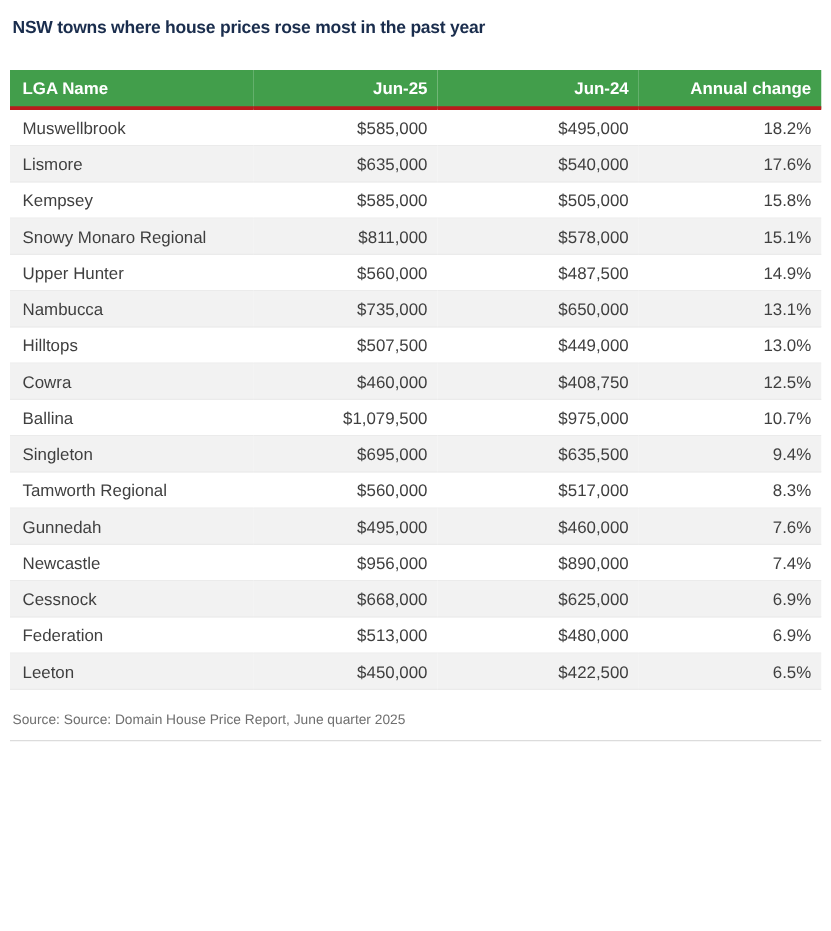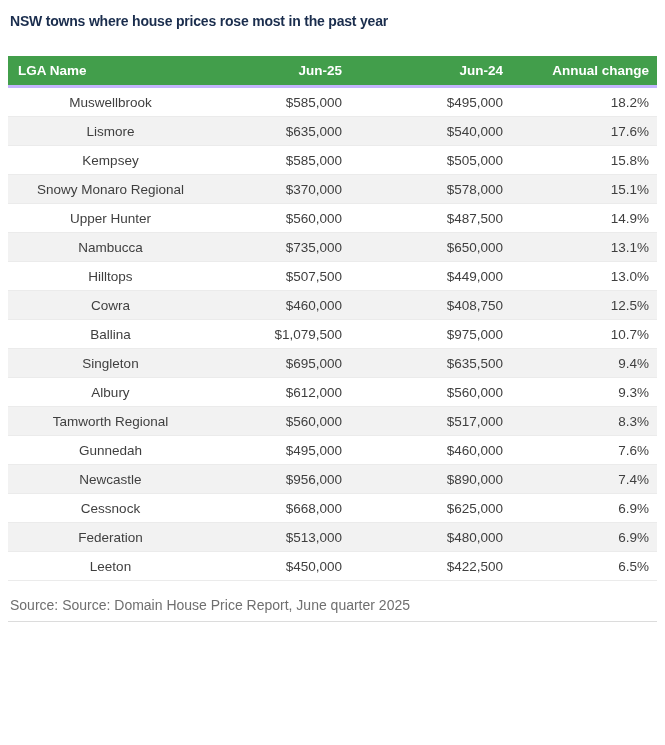--- a/index.html
+++ b/index.html
@@ -36,48 +36,48 @@
     width: 649px;
     border-collapse: collapse;
     table-layout: fixed;
   }
   table.price-table thead th {
     background: #429e4b;
     color: #ffffff;
     font-weight: bold;
     font-size: 13.5px;
     height: 29px;
-    border-bottom: 3px solid #c4b5fd;
+    border-bottom: 3px solid #b91c1c;
     text-align: right;
     padding: 0 8px 0 0;
     vertical-align: middle;
   }
   table.price-table thead th.col-lga {
     text-align: left;
     padding: 0 0 0 10px;
   }
   table.price-table tbody td {
     font-size: 13.5px;
     color: #3f3f3f;
     height: 28px;
     text-align: right;
     padding: 0 8px 0 0;
     vertical-align: middle;
     border-bottom: 1px solid #ebebeb;
   }
   table.price-table tbody td.col-lga {
-    text-align: center;
+    text-align: left;
     padding: 0 0 0 10px;
   }
   table.price-table tbody tr:nth-child(even) {
     background: #f2f2f2;
   }
   .source-line {
     margin: 17px 10px 0 10px;
-    font-size: 14px;
+    font-size: 11px;
     color: #6f6f6f;
     line-height: 14px;
   }
   .bottom-rule {
     margin: 9px 8px 0 8px;
     border: none;
     border-top: 1px solid #dcdcdc;
     height: 0;
   }
 </style>
@@ -116,21 +116,21 @@
           <td>17.6%</td>
         </tr>
         <tr>
           <td class="col-lga">Kempsey</td>
           <td>$585,000</td>
           <td>$505,000</td>
           <td>15.8%</td>
         </tr>
         <tr>
           <td class="col-lga">Snowy Monaro Regional</td>
-          <td>$370,000</td>
+          <td>$811,000</td>
           <td>$578,000</td>
           <td>15.1%</td>
         </tr>
         <tr>
           <td class="col-lga">Upper Hunter</td>
           <td>$560,000</td>
           <td>$487,500</td>
           <td>14.9%</td>
         </tr>
         <tr>
@@ -157,26 +157,20 @@
           <td>$975,000</td>
           <td>10.7%</td>
         </tr>
         <tr>
           <td class="col-lga">Singleton</td>
           <td>$695,000</td>
           <td>$635,500</td>
           <td>9.4%</td>
         </tr>
         <tr>
-          <td class="col-lga">Albury</td>
-          <td>$612,000</td>
-          <td>$560,000</td>
-          <td>9.3%</td>
-        </tr>
-        <tr>
           <td class="col-lga">Tamworth Regional</td>
           <td>$560,000</td>
           <td>$517,000</td>
           <td>8.3%</td>
         </tr>
         <tr>
           <td class="col-lga">Gunnedah</td>
           <td>$495,000</td>
           <td>$460,000</td>
           <td>7.6%</td>

